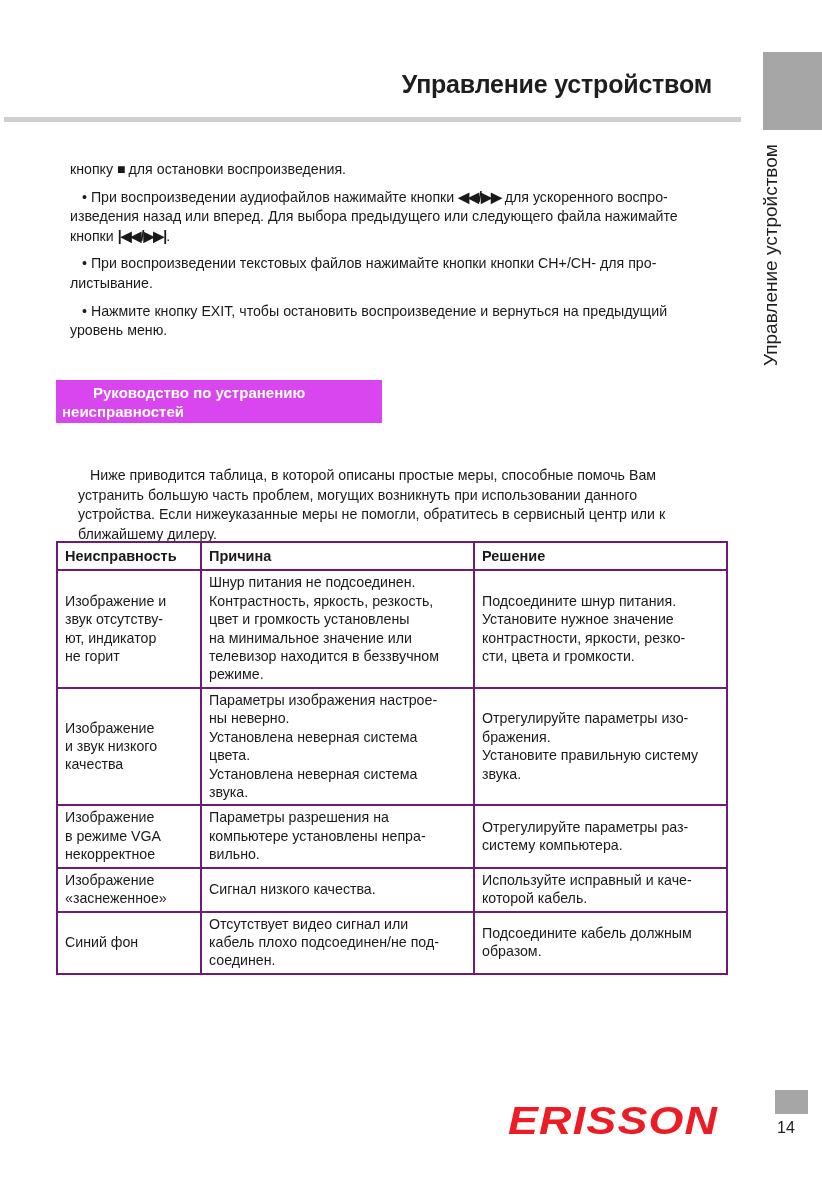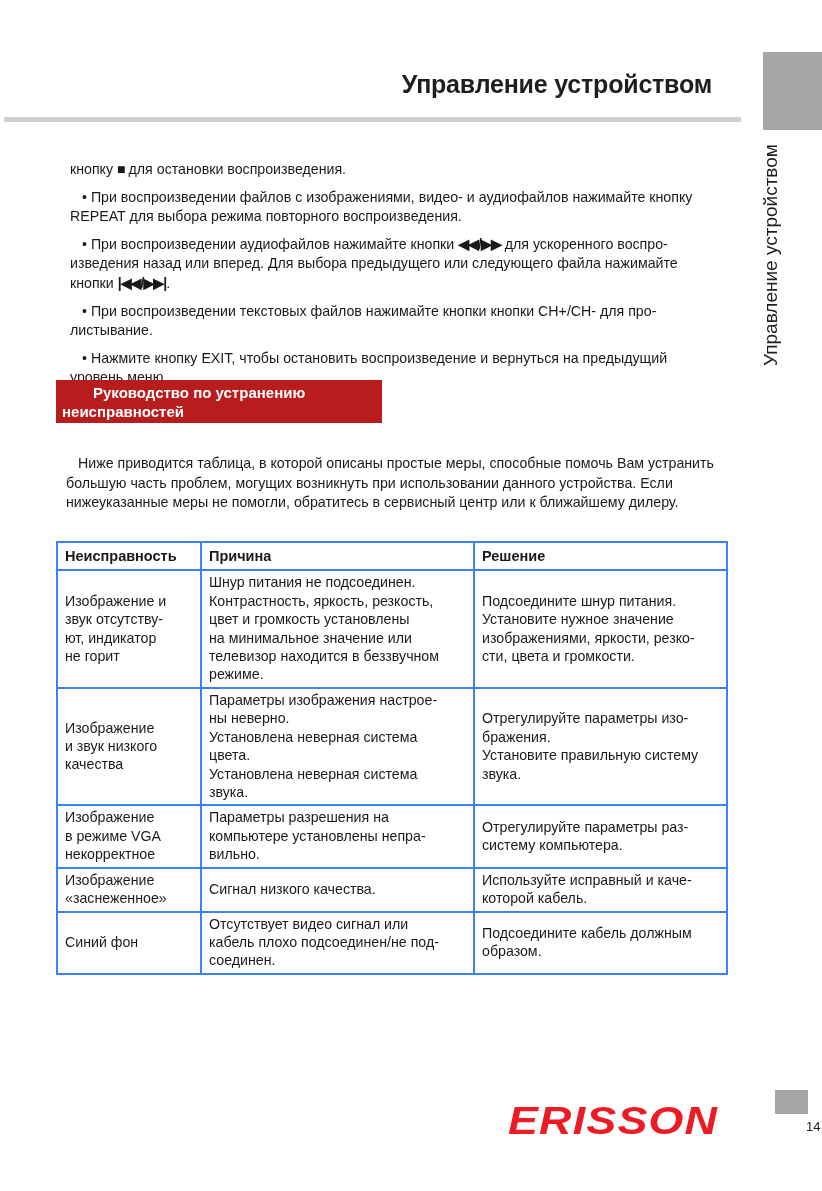--- a/index.html
+++ b/index.html
@@ -8,56 +8,55 @@
   .page-title { position: absolute; right: 110px; top: 70px; font-size: 25px; font-weight: bold;
                 letter-spacing: -0.2px; color: #1e1e1e; white-space: nowrap; }
   .top-rule { position: absolute; left: 4px; top: 117px; width: 737px; height: 5px; background: #cfcfcf; }
   .side-tab { position: absolute; left: 763px; top: 52px; width: 59px; height: 78px; background: #a6a6a6; }
   .side-label { position: absolute; left: 760px; top: 366px; transform-origin: 0 0; transform: rotate(-90deg);
                 font-size: 19px; white-space: nowrap; color: #1e1e1e; width: 240px; }
   .body-text { position: absolute; left: 62px; top: 152px; width: 666px; font-size: 14.2px; line-height: 19.6px; }
   .body-text p { margin: 8px; }
   .body-text .indent { text-indent: 12px; }
   .sym { font-weight: bold; letter-spacing: -1px; }
-  .section-heading { position: absolute; left: 56px; top: 380px; width: 326px; height: 43px; background: #b91c1c;
+  .section-heading { position: absolute; left: 56px; top: 380px; width: 326px; height: 43px; background: #d946ef;
                      color: #ffffff; font-weight: bold; font-size: 15px; line-height: 19px; box-sizing: border-box;
                      padding: 3px 0 0 6px; }
   .section-heading .l1 { padding-left: 31px; display: block; }
   .intro { position: absolute; left: 62px; top: 450px; width: 666px; font-size: 14.2px; line-height: 19.6px; }
-  .intro p { margin: 4px; text-indent: 12px; }
+  .intro p { margin: 16px; text-indent: 12px; }
   table.tbl { position: absolute; left: 56px; top: 541px; width: 672px; border-collapse: collapse;
               font-size: 14.2px; line-height: 18.4px; }
-  .tbl th, .tbl td { border: 2px solid #3b82f6; padding: 2px 7px; vertical-align: middle; text-align: left; }
+  .tbl th, .tbl td { border: 2px solid #701a75; padding: 2px 7px; vertical-align: middle; text-align: left; }
   .tbl th { font-weight: bold; font-size: 14.5px; text-align: left; height: 26px; padding: 0 7px; }
   .tbl th.c1 { text-align: left; }
   .tbl .c1 { width: 128px; }
   .tbl .c2 { width: 257px; }
   .tbl td { padding-top: 2px; padding-bottom: 3px; }
   .tbl td span.line { display: block; }
   .logo { position: absolute; left: 508px; top: 1100px; font-size: 38px; font-weight: bold; font-style: italic;
           color: #ed1c24; letter-spacing: 1px; transform: scaleX(1.18); transform-origin: 0 0;
           font-family: "Liberation Sans", sans-serif; }
   .page-box { position: absolute; left: 775px; top: 1090px; width: 33px; height: 24px; background: #a6a6a6; }
-  .page-num { position: absolute; left: 806px; top: 1119px; font-size: 13px; color: #1e1e1e; }
+  .page-num { position: absolute; left: 777px; top: 1119px; font-size: 16px; color: #1e1e1e; }
 </style>
 </head>
 <body>
 
 <div class="page-title">Управление устройством</div>
 <div class="top-rule"></div>
 <div class="side-tab"></div>
 <div class="side-label">Управление устройством</div>
 
 <div class="body-text">
   <p>
     <span>кнопку</span>
     <span class="sym">■</span>
     <span>для остановки воспроизведения.</span>
   </p>
-  <p class="indent">• При воспроизведении файлов с изображениями, видео- и аудиофайлов нажимайте кнопку REPEAT для выбора режима повторного воспроизведения.</p>
   <p class="indent">
     <span>• При воспроизведении аудиофайлов нажимайте кнопки</span>
     <span class="sym">◀◀/▶▶</span>
     <span>для ускоренного воспро-изведения назад или вперед. Для выбора предыдущего или следующего файла нажимайте кнопки</span>
     <span class="sym">|◀◀/▶▶|</span><span>.</span>
   </p>
   <p class="indent">• При воспроизведении текстовых файлов нажимайте кнопки кнопки CH+/CH- для про-листывание.</p>
   <p class="indent">• Нажмите кнопку EXIT, чтобы остановить воспроизведение и вернуться на предыдущий уровень меню.</p>
 </div>
 
@@ -90,21 +89,21 @@
         <span class="line">Шнур питания не подсоединен.</span>
         <span class="line">Контрастность, яркость, резкость,</span>
         <span class="line">цвет и громкость установлены</span>
         <span class="line">на минимальное значение или</span>
         <span class="line">телевизор находится в беззвучном</span>
         <span class="line">режиме.</span>
       </td>
       <td>
         <span class="line">Подсоедините шнур питания.</span>
         <span class="line">Установите нужное значение</span>
-        <span class="line">изображениями, яркости, резко-</span>
+        <span class="line">контрастности, яркости, резко-</span>
         <span class="line">сти, цвета и громкости.</span>
       </td>
     </tr>
     <tr style="height:117px">
       <td>
         <span class="line">Изображение</span>
         <span class="line">и звук низкого</span>
         <span class="line">качества</span>
       </td>
       <td>

